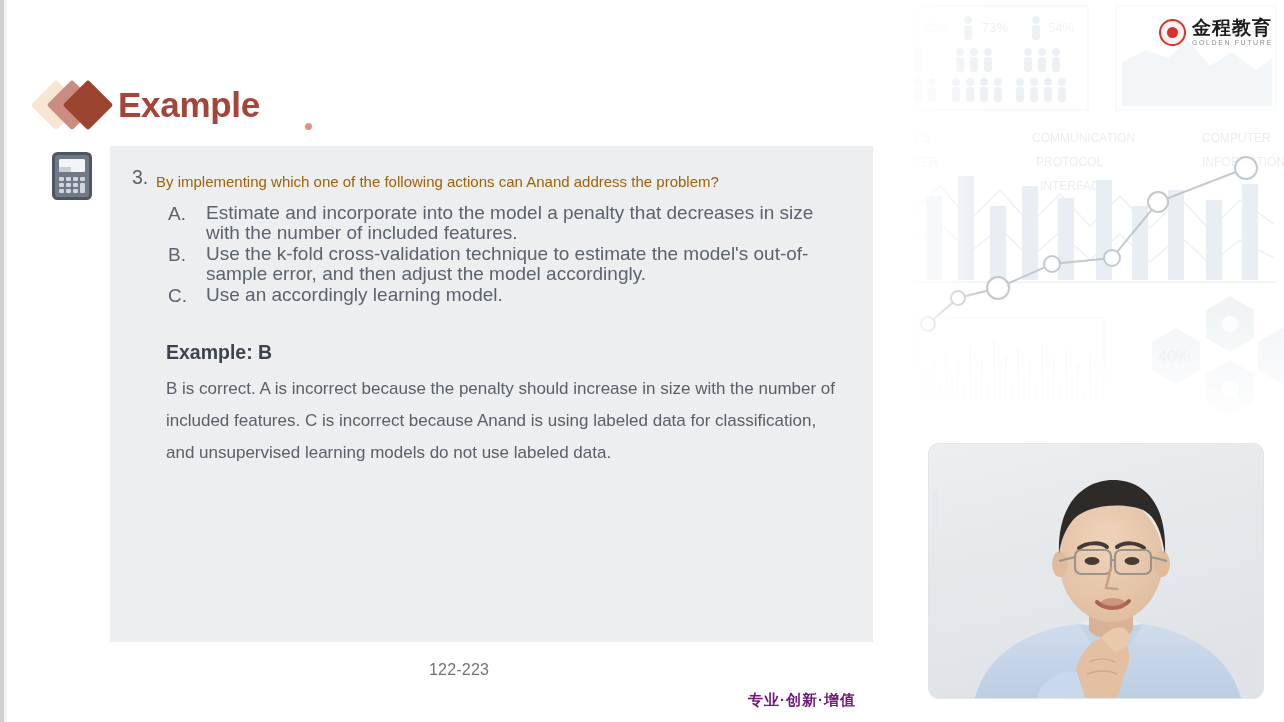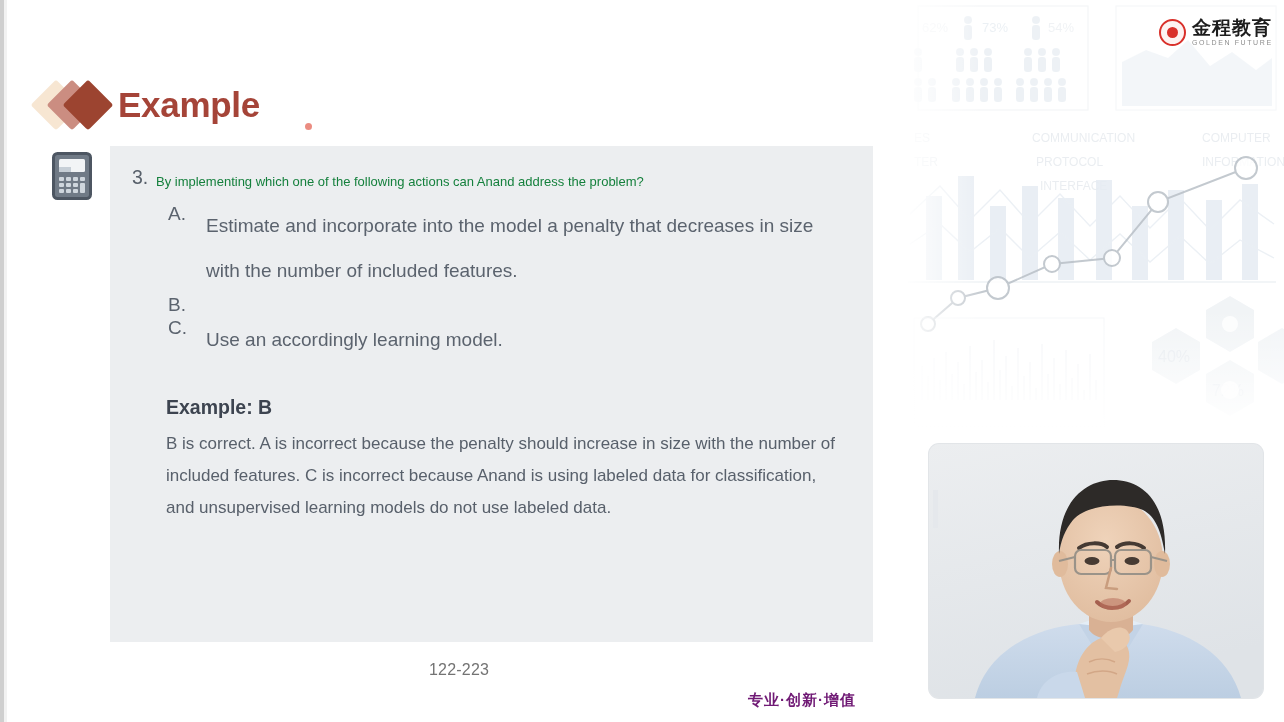--- a/index.html
+++ b/index.html
@@ -108,43 +108,43 @@
   }
   .q-num {
     width: 34px;
     flex: none;
     font-size: 19.5px;
     color: #58606b;
     text-align: left;
     padding-left: 10px;
   }
   .q-text {
-    font-size: 13px;
+    font-size: 15px;
     line-height: 31px;
-    color: #15803d;
+    color: #a16207;
     max-width: 680px;
   }
 
   .options { margin-top: 6px; }
   .opt-row {
     display: flex;
     align-items: flex-start;
     margin-bottom: 1px;
   }
   .opt-letter {
     width: 34px;
     flex: none;
     font-size: 19px;
     color: #5b636e;
     padding-left: 46px;
     box-sizing: content-box;
   }
   .opt-text {
     font-size: 19px;
-    line-height: 45px;
+    line-height: 20px;
     color: #5b636e;
     max-width: 690px;
     padding-left: 4px;
   }
 
   .solution-head {
     margin-top: 34px;
     margin-left: 44px;
     font-size: 19.5px;
     font-weight: bold;
@@ -446,20 +446,21 @@
       <div class="q-text">By implementing which one of the following actions can Anand address the problem?</div>
     </div>
 
     <div class="options">
       <div class="opt-row">
         <div class="opt-letter">A.</div>
         <div class="opt-text">Estimate and incorporate into the model a penalty that decreases in size with the number of included features.</div>
       </div>
       <div class="opt-row">
         <div class="opt-letter">B.</div>
+        <div class="opt-text">Use the k-fold cross-validation technique to estimate the model's out-of-sample error, and then adjust the model accordingly.</div>
       </div>
       <div class="opt-row">
         <div class="opt-letter">C.</div>
         <div class="opt-text">Use an accordingly learning model.</div>
       </div>
     </div>
 
     <div class="solution-head">Example: B</div>
     <div class="solution-body">B is correct. A is incorrect because the penalty should increase in size with the number of included features. C is incorrect because Anand is using labeled data for classification, and unsupervised learning models do not use labeled data.</div>
   </div>

